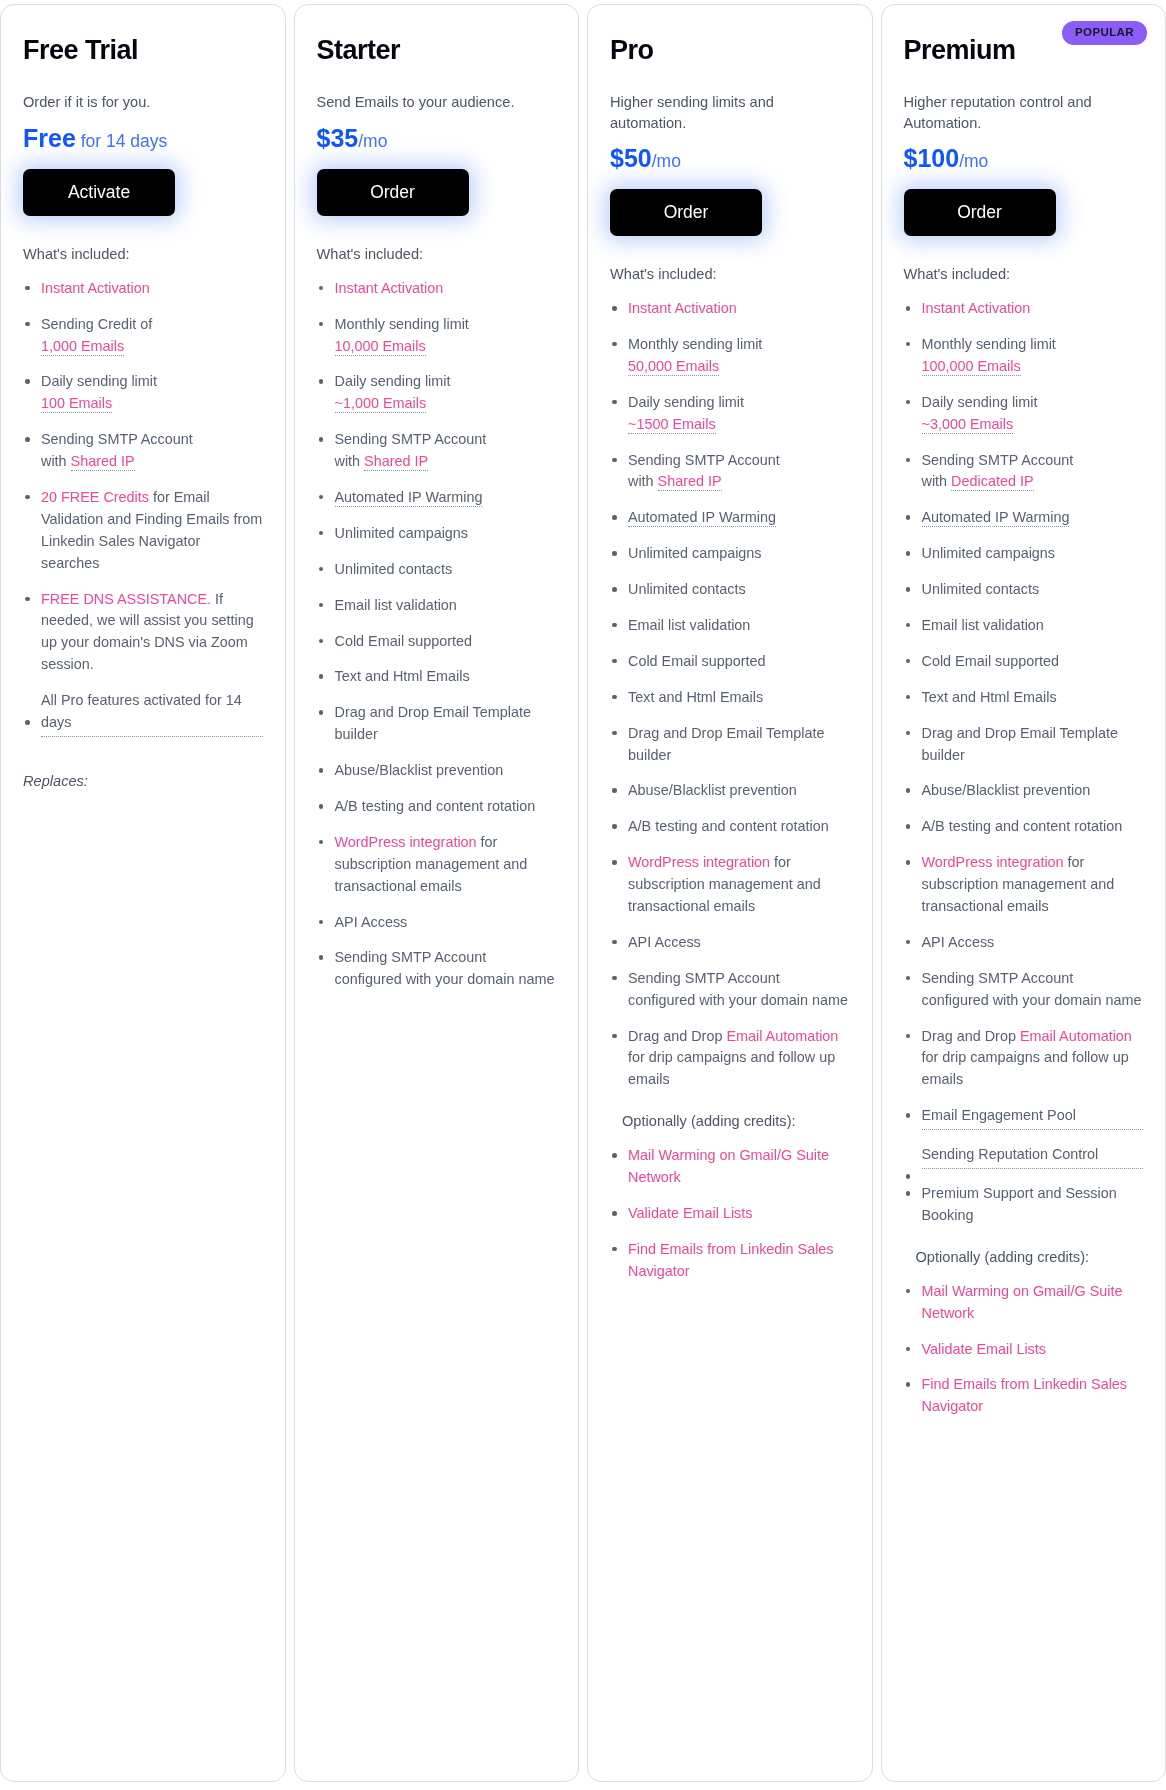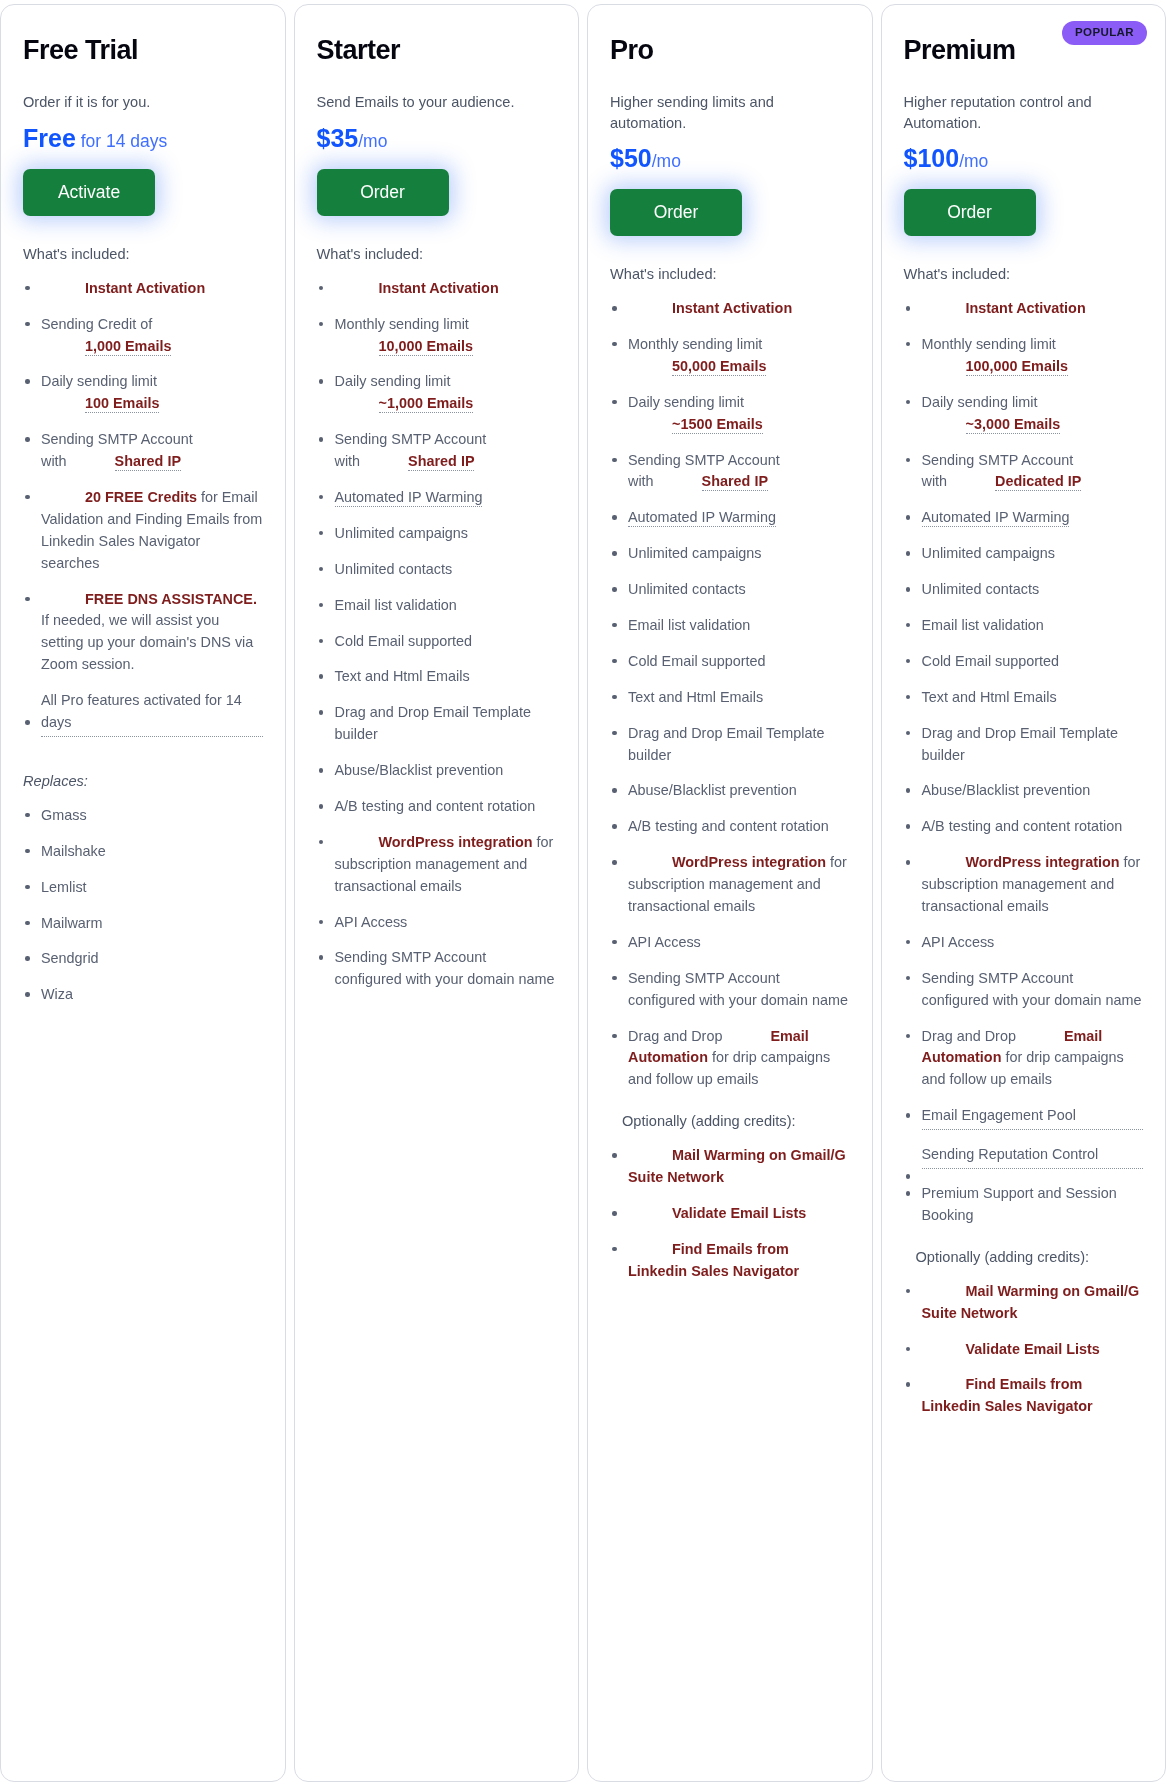--- a/index.html
+++ b/index.html
@@ -63,23 +63,23 @@
   .plan-price .price-amount { font-weight: bold; }
   .plan-price .price-suffix {
     font-size: 17.5px;
     font-weight: normal;
     color: #3f6fff;
   }
   .plan-price.trial .price-amount { font-size: 25px; }
   .plan-price.trial .price-suffix { font-size: 17.5px; color: #3f6fff; }
   .cta-button {
     display: block;
-    width: 132px;
+    width: 152px;
     border: none;
-    background: #15803d;
+    background: #000000;
     color: #ffffff;
     font-family: "Liberation Sans", sans-serif;
     font-size: 17.5px;
     padding: 13px 0;
     border-radius: 7px;
     cursor: pointer;
     text-align: center;
     box-shadow: 0 0 22px 5px rgba(13,87,242,0.28);
     margin-bottom: 30px;
   }
@@ -108,23 +108,22 @@
     position: absolute;
     left: 2px;
     top: 8px;
     width: 4.5px;
     height: 4.5px;
     border-radius: 50%;
     background: #586071;
   }
   ul.feature-list li.bullet-low::before { top: 30px; }
   ul.feature-list li b, ul.feature-list li strong {
-    color: #7f1d1d;
-    font-weight: bold;
-    margin-left: 44px;
+    color: #ec4899;
+    font-weight: normal;
   }
   .dotted {
     border-bottom: 1.5px dotted #8b93a3;
     padding-bottom: 1px;
   }
   .dotted-block {
     display: inline-block;
     border-bottom: 1.5px dotted #8b93a3;
     padding-bottom: 2px;
     width: 100%;
@@ -149,28 +148,20 @@
       <ul class="feature-list">
         <li><b>Instant Activation</b></li>
         <li>Sending Credit of<br><b class="dotted">1,000 Emails</b></li>
         <li>Daily sending limit<br><b class="dotted">100 Emails</b></li>
         <li>Sending SMTP Account<br>with <b class="dotted">Shared IP</b></li>
         <li><b>20 FREE Credits</b> for Email Validation and Finding Emails from Linkedin Sales Navigator searches</li>
         <li><b>FREE DNS ASSISTANCE.</b> If needed, we will assist you setting up your domain's DNS via Zoom session.</li>
         <li class="bullet-low"><span class="dotted-block">All Pro features activated for 14 days</span></li>
       </ul>
       <div class="section-label spaced">Replaces:</div>
-      <ul class="feature-list replaces-list">
-        <li>Gmass</li>
-        <li>Mailshake</li>
-        <li>Lemlist</li>
-        <li>Mailwarm</li>
-        <li>Sendgrid</li>
-        <li>Wiza</li>
-      </ul>
     </div>
     <div class="plan-card">
       <div class="plan-title">Starter</div>
       <div class="plan-desc">Send Emails to your audience.</div>
       <div class="plan-price"><span class="price-amount">$35</span><span class="price-suffix">/mo</span></div>
       <button class="cta-button">Order</button>
       <div class="section-label">What's included:</div>
       <ul class="feature-list">
         <li><b>Instant Activation</b></li>
         <li>Monthly sending limit<br><b class="dotted">10,000 Emails</b></li>

